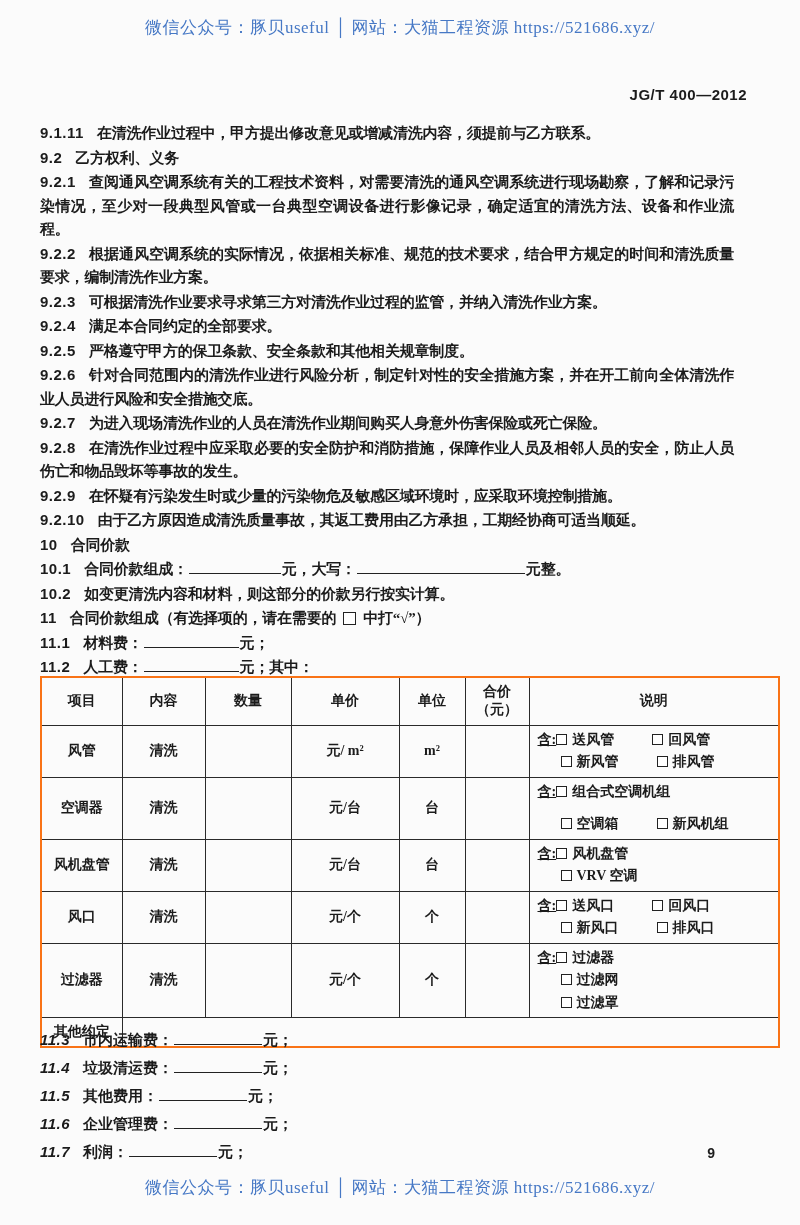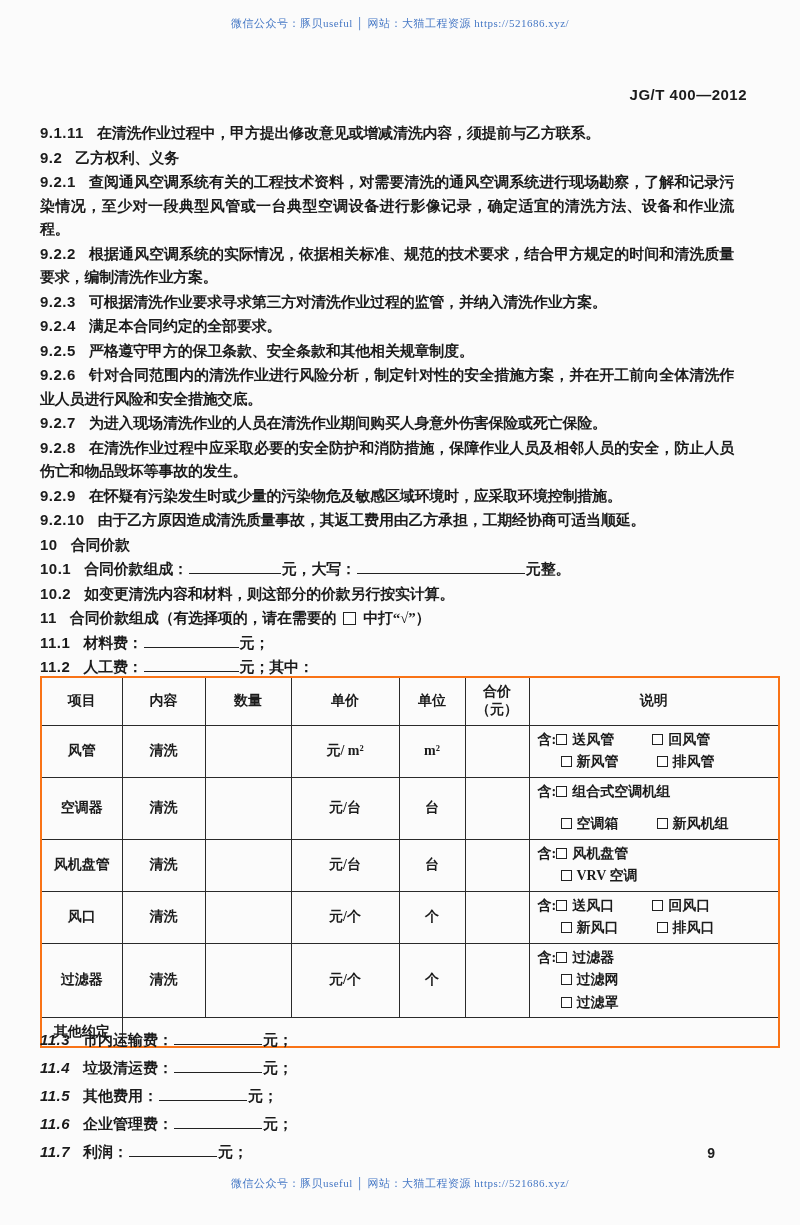--- a/index.html
+++ b/index.html
@@ -9,21 +9,21 @@
     background: #fbfbfb;
     position: relative;
     font-family: "Liberation Serif", "DejaVu Serif", serif;
     color: #1b1b1b;
     overflow: hidden;
   }
   .watermark {
     position: absolute; left: 0; width: 800px;
     text-align: center;
     color: #4678c5;
-    font-size: 11px;
+    font-size: 17px;
     letter-spacing: 0.5px;
     font-family: "Liberation Serif", "DejaVu Serif", serif;
   }
   .watermark-top { top: 16px; }
   .watermark-bottom { top: 1176px; }
   .doc-code {
     position: absolute; top: 86px; left: 14px; width: 733px;
     text-align: right;
     font-weight: 700; font-size: 15px;
     letter-spacing: 0.5px;
@@ -85,20 +85,21 @@
   .price-table th { font-weight: 700; line-height: 18px; }
   .h48 { height: 48px; }
   .h46 { height: 46px; }
   .h66 { height: 66px; }
   .h29 { height: 29px; padding-left: 12px; }
   .note-cell {
     text-align: left !important;
     padding: 3px 4px 3px 8px !important;
     line-height: 22.5px;
     font-size: 14px;
+    text-decoration: underline;
   }
   .note-line { white-space: nowrap; }
   .note-line.cont { padding-left: 23px; }
   .note-prefix { letter-spacing: 0; }
   .note-item { display: inline-block; }
   .other-cell { text-align: left !important; }
   
   .fees-bottom {
     position: absolute; top: 1026px; left: 40px; width: 694px;
   }

